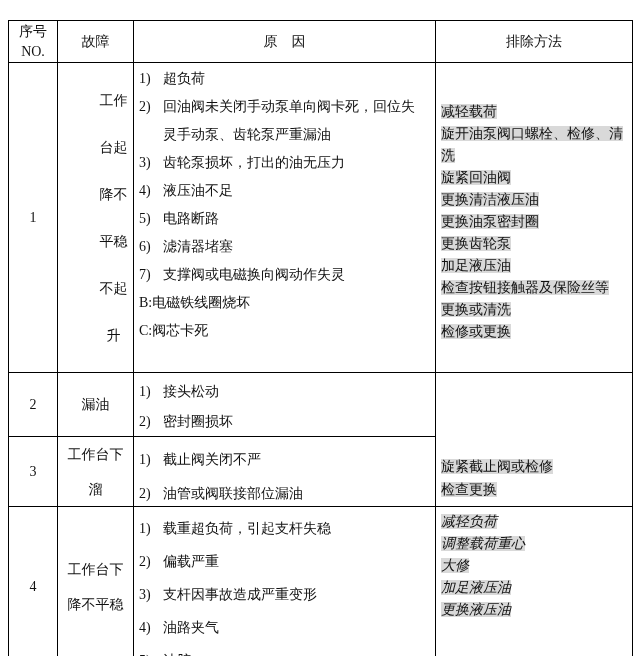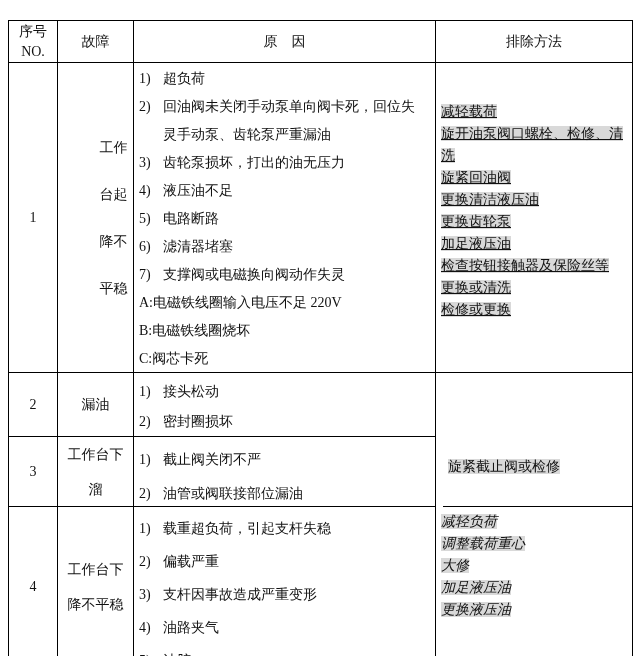--- a/index.html
+++ b/index.html
@@ -41,24 +41,24 @@
   .r3 .ccell{padding-top:6px;}
   .r3 .cause-item{line-height:34px;}
   .r4 .ccell{padding-top:5px;}
   .r4 .cause-item{line-height:33px;}
   
   .scell{padding:0 4px 0 5px;}
   .sol-line{white-space:normal;}
   .hl{background:var(--hl,#d9d9d9);}
   .hl.u{text-decoration:underline;}
   .r1 .scell{padding-top:38px;}
-  .r1 .sol-line{line-height:22px;text-decoration:underline;}
+  .r1 .sol-line{line-height:22px;}
   .r2 .scell{padding-top:4px;}
   .r2 .sol-line{line-height:24px;}
-  .r3 .scell{padding-top:18px;margin-left:7px;}
+  .r3 .scell{padding-top:18px;}
   .r3 .sol-line{line-height:23px;}
   .r4 .scell{padding-top:4px;font-style:italic;}
   .r4 .sol-line{line-height:22px;}
   
   .trow.r1{height:310px;}
   .trow.r2{height:64px;}
   .trow.r3{height:70px;}
   .trow.r4{height:160px;}
 </style>
 </head>
@@ -82,20 +82,21 @@
     </div>
   </div>
 
   <div class="trow r1">
     <div class="cell ncell">
       <span>1</span>
     </div>
     <div class="cell fcell lh47">
       <div class="fline">工作台起</div>
       <div class="fline">降不平稳</div>
+      <div class="fline">不起升</div>
     </div>
     <div class="cell ccell">
       <div class="cause-item">
         <span class="cause-num">1)</span>
         <span class="cause-text">超负荷</span>
       </div>
       <div class="cause-item">
         <span class="cause-num">2)</span>
         <span class="cause-text">回油阀未关闭手动泵单向阀卡死，回位失灵手动泵、齿轮泵严重漏油</span>
       </div>
@@ -111,36 +112,34 @@
         <span class="cause-num">5)</span>
         <span class="cause-text">电路断路</span>
       </div>
       <div class="cause-item">
         <span class="cause-num">6)</span>
         <span class="cause-text">滤清器堵塞</span>
       </div>
       <div class="cause-item">
         <span class="cause-num">7)</span>
         <span class="cause-text">支撑阀或电磁换向阀动作失灵</span>
-      </div>
-      <div class="cause-item">
-        <span class="cause-text">A:电磁铁线圈输入电压不足 220V</span>
       </div>
       <div class="cause-item">
         <span class="cause-text">B:电磁铁线圈烧坏</span>
       </div>
       <div class="cause-item">
         <span class="cause-text">C:阀芯卡死</span>
       </div>
     </div>
     <div class="cell scell last-col">
       <div class="sol-line"><span class="hl">减轻载荷</span></div>
       <div class="sol-line"><span class="hl">旋开油泵阀口螺栓、检修、清洗</span></div>
       <div class="sol-line"><span class="hl">旋紧回油阀</span></div>
       <div class="sol-line"><span class="hl">更换清洁液压油</span></div>
+      <div class="sol-line"><span class="hl">更换油泵密封圈</span></div>
       <div class="sol-line"><span class="hl">更换齿轮泵</span></div>
       <div class="sol-line"><span class="hl">加足液压油</span></div>
       <div class="sol-line"><span class="hl">检查按钮接触器及保险丝等</span></div>
       <div class="sol-line"><span class="hl">更换或清洗</span></div>
       <div class="sol-line"><span class="hl">检修或更换</span></div>
     </div>
   </div>
 
   <div class="trow r2">
     <div class="cell ncell">
@@ -174,20 +173,21 @@
         <span class="cause-num">1)</span>
         <span class="cause-text">截止阀关闭不严</span>
       </div>
       <div class="cause-item">
         <span class="cause-num">2)</span>
         <span class="cause-text">油管或阀联接部位漏油</span>
       </div>
     </div>
     <div class="cell scell last-col">
       <div class="sol-line"><span class="hl">旋紧截止阀或检修</span></div>
+      <div class="sol-line"><span class="hl">检查更换</span></div>
     </div>
   </div>
 
   <div class="trow r4 last-row">
     <div class="cell ncell">
       <span>4</span>
     </div>
     <div class="cell fcell lh35">
       <div class="fline">工作台下</div>
       <div class="fline">降不平稳</div>

